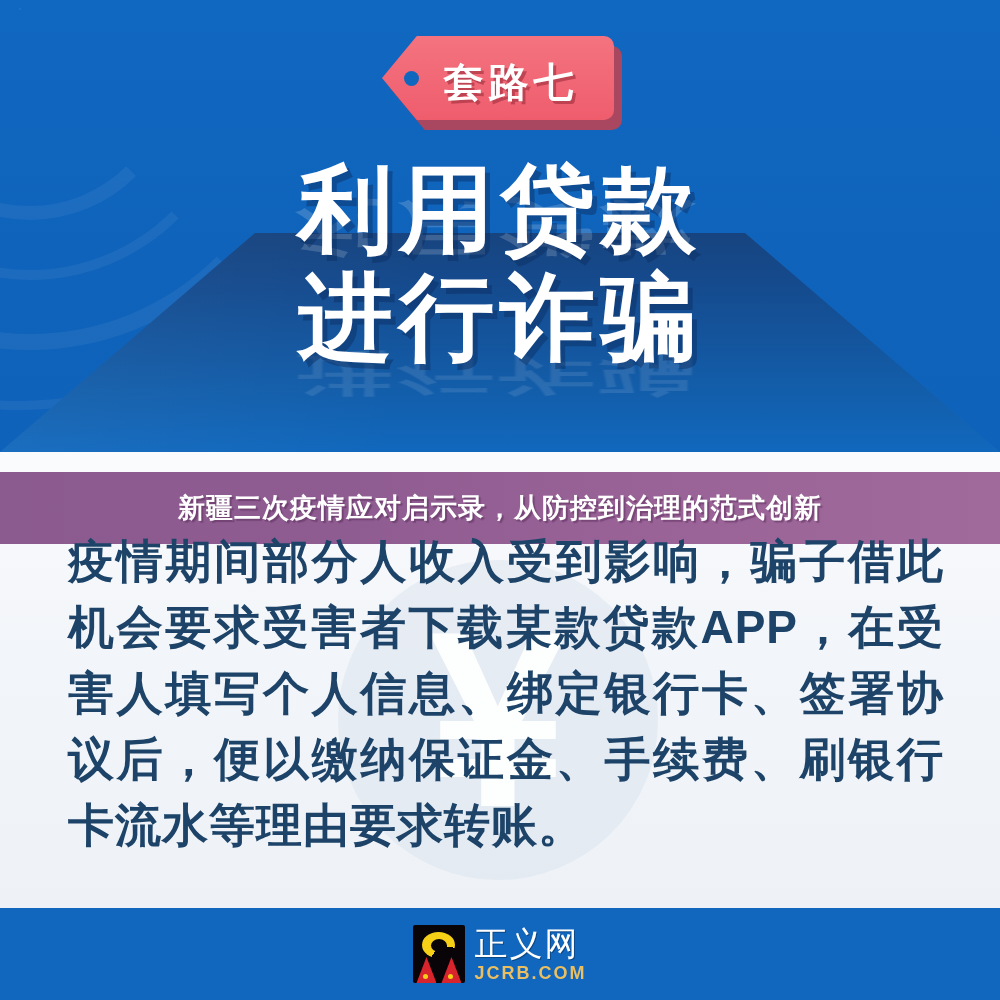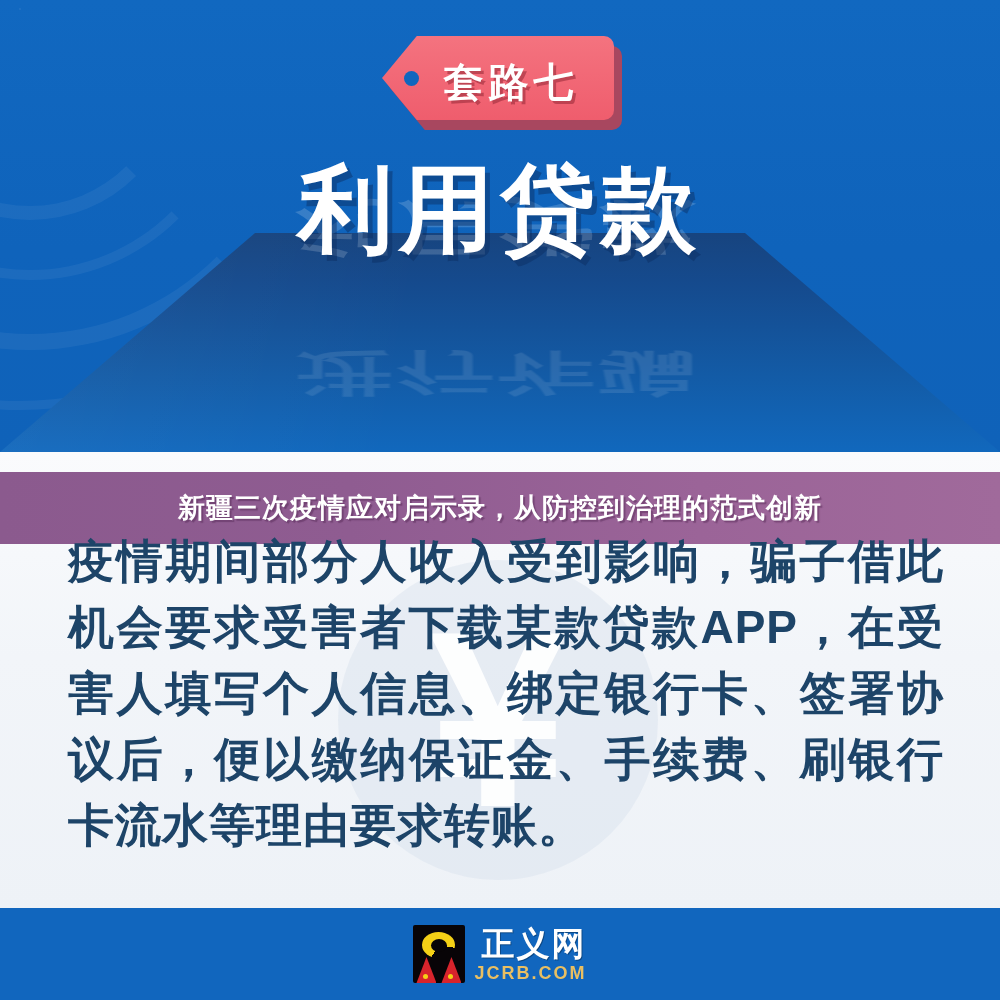--- a/index.html
+++ b/index.html
@@ -183,23 +183,22 @@
   .lm-peak {
     position:absolute; bottom:0; width:20px; height:26px; background:#d8242c;
   }
   .lm-peak.l { left:3px; clip-path:polygon(50% 0%, 100% 100%, 0% 100%); }
   .lm-peak.r { left:28px; clip-path:polygon(50% 0%, 100% 100%, 0% 100%); }
   .lm-dot { position:absolute; bottom:4px; width:5px; height:5px; border-radius:50%; background:#f5d016; }
   .lm-dot.l { left:10px; }
   .lm-dot.r { left:35px; }
   .logo-text { display:flex; flex-direction:column; line-height:1; }
   .logo-cn {
-    color:#ffffff; font-size:33px; font-weight:bold; letter-spacing:2px;
+    color:#ffffff; font-size:33px; font-weight:normal; letter-spacing:2px;
     text-shadow:1px 1px 0 rgba(0,0,0,0.3);
-    text-align:right;
   }
   .logo-en {
     color:#e9bf62; font-size:18px; font-weight:bold; letter-spacing:2px;
     margin-top:4px;
     text-align:right;
   }
 </style>
 </head>
 <body>
 
@@ -215,20 +214,21 @@
     <div class="arcr b3"></div>
 
     <div class="stage"></div>
     <div class="stage-sheen"></div>
 
     <div class="title-reflect">利用贷款</div>
     <div class="title-reflect2">进行诈骗</div>
 
     <div class="title-wrap">
       <div class="title-line">利用贷款</div>
+      <div class="title-line">进行诈骗</div>
     </div>
 
     <div class="tag">
       <div class="tag-shadow"></div>
       <div class="tag-body"></div>
       <div class="tag-hole"></div>
       <div class="tag-label">套路七</div>
     </div>
   </div>
 

